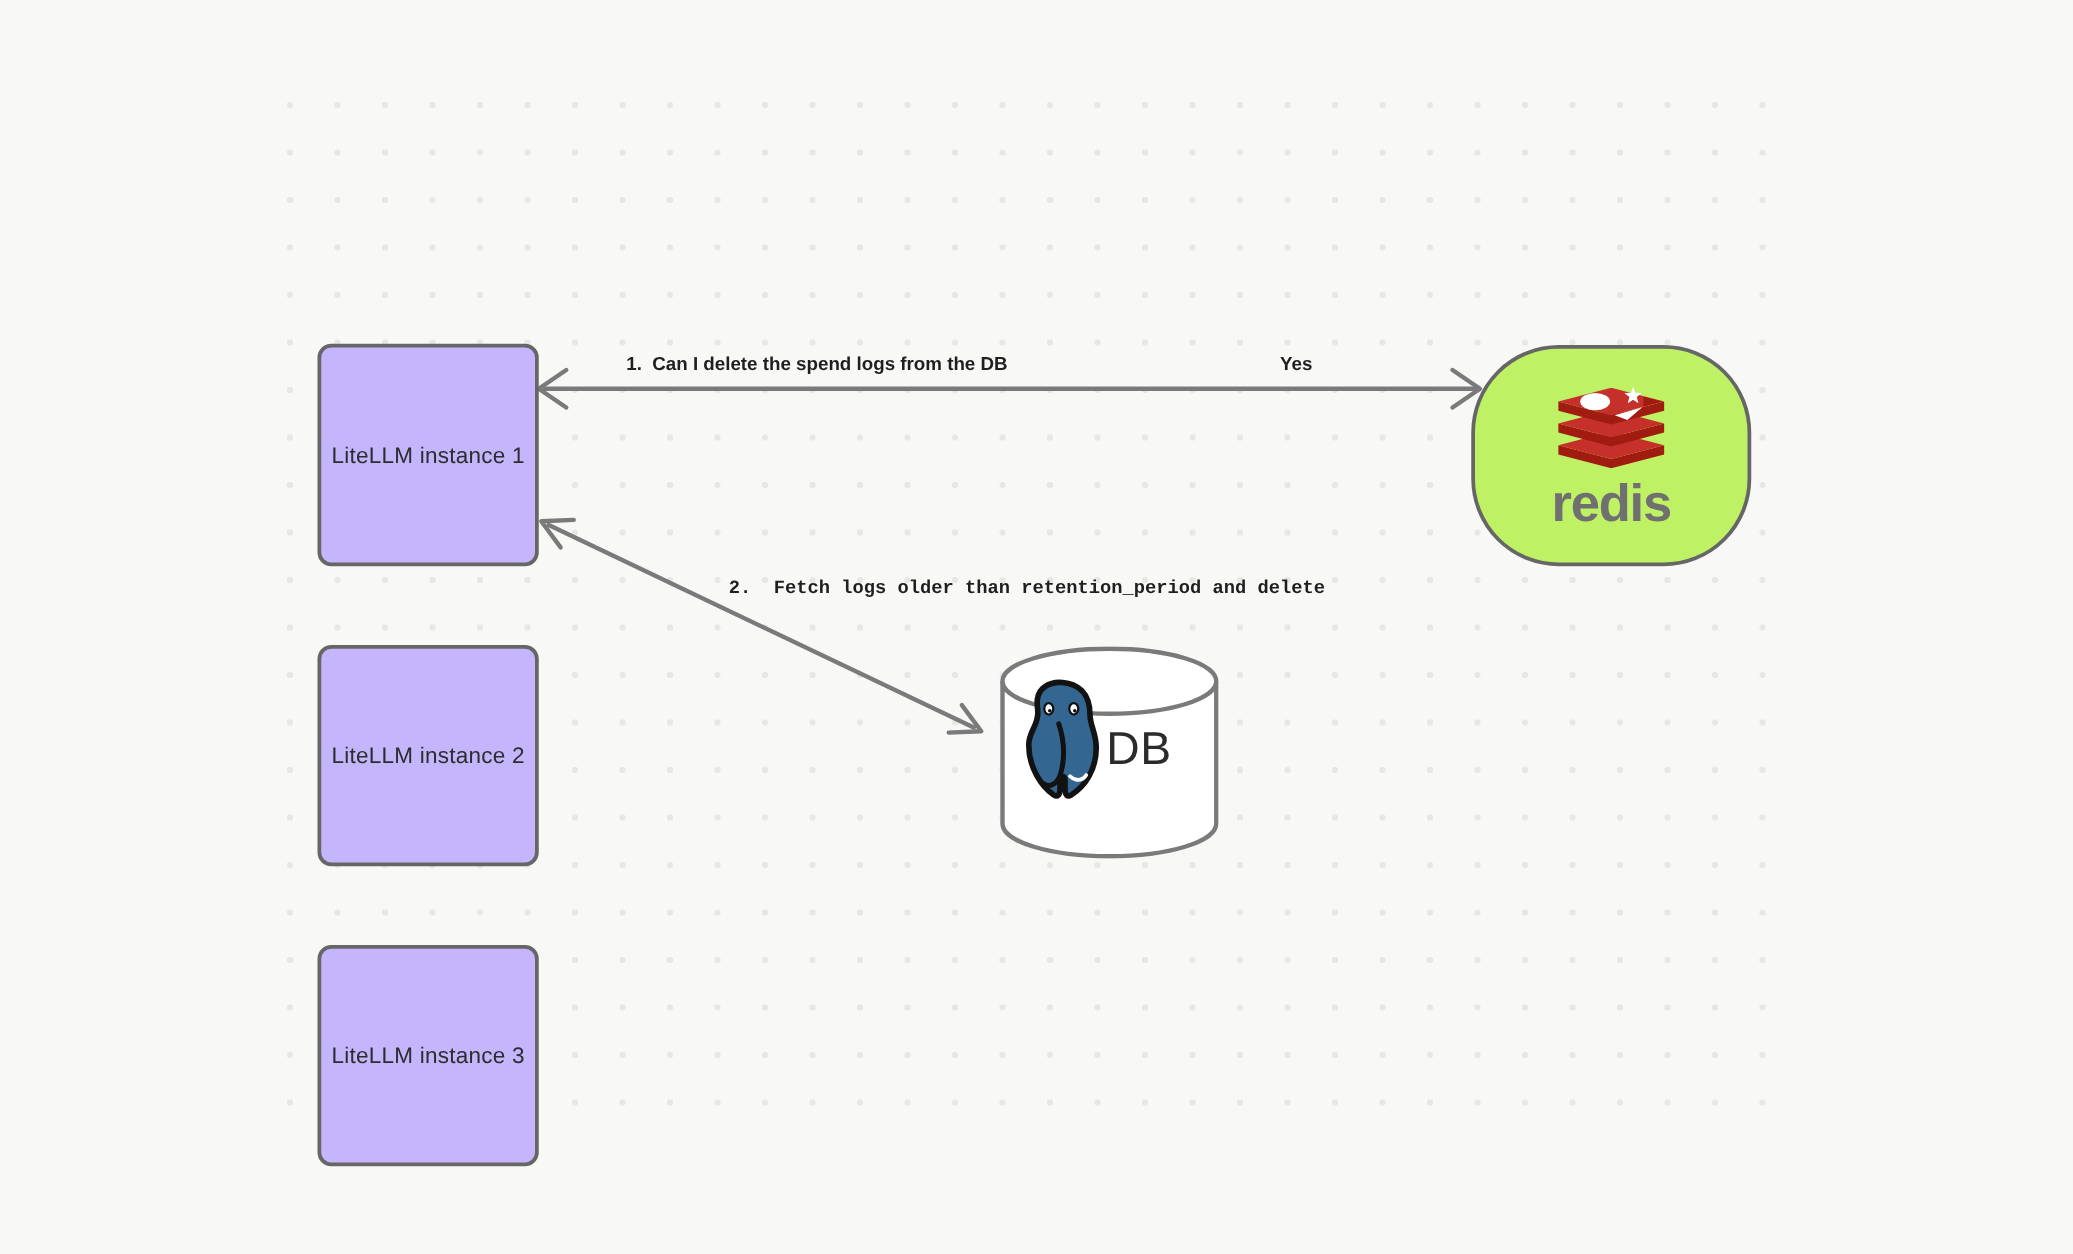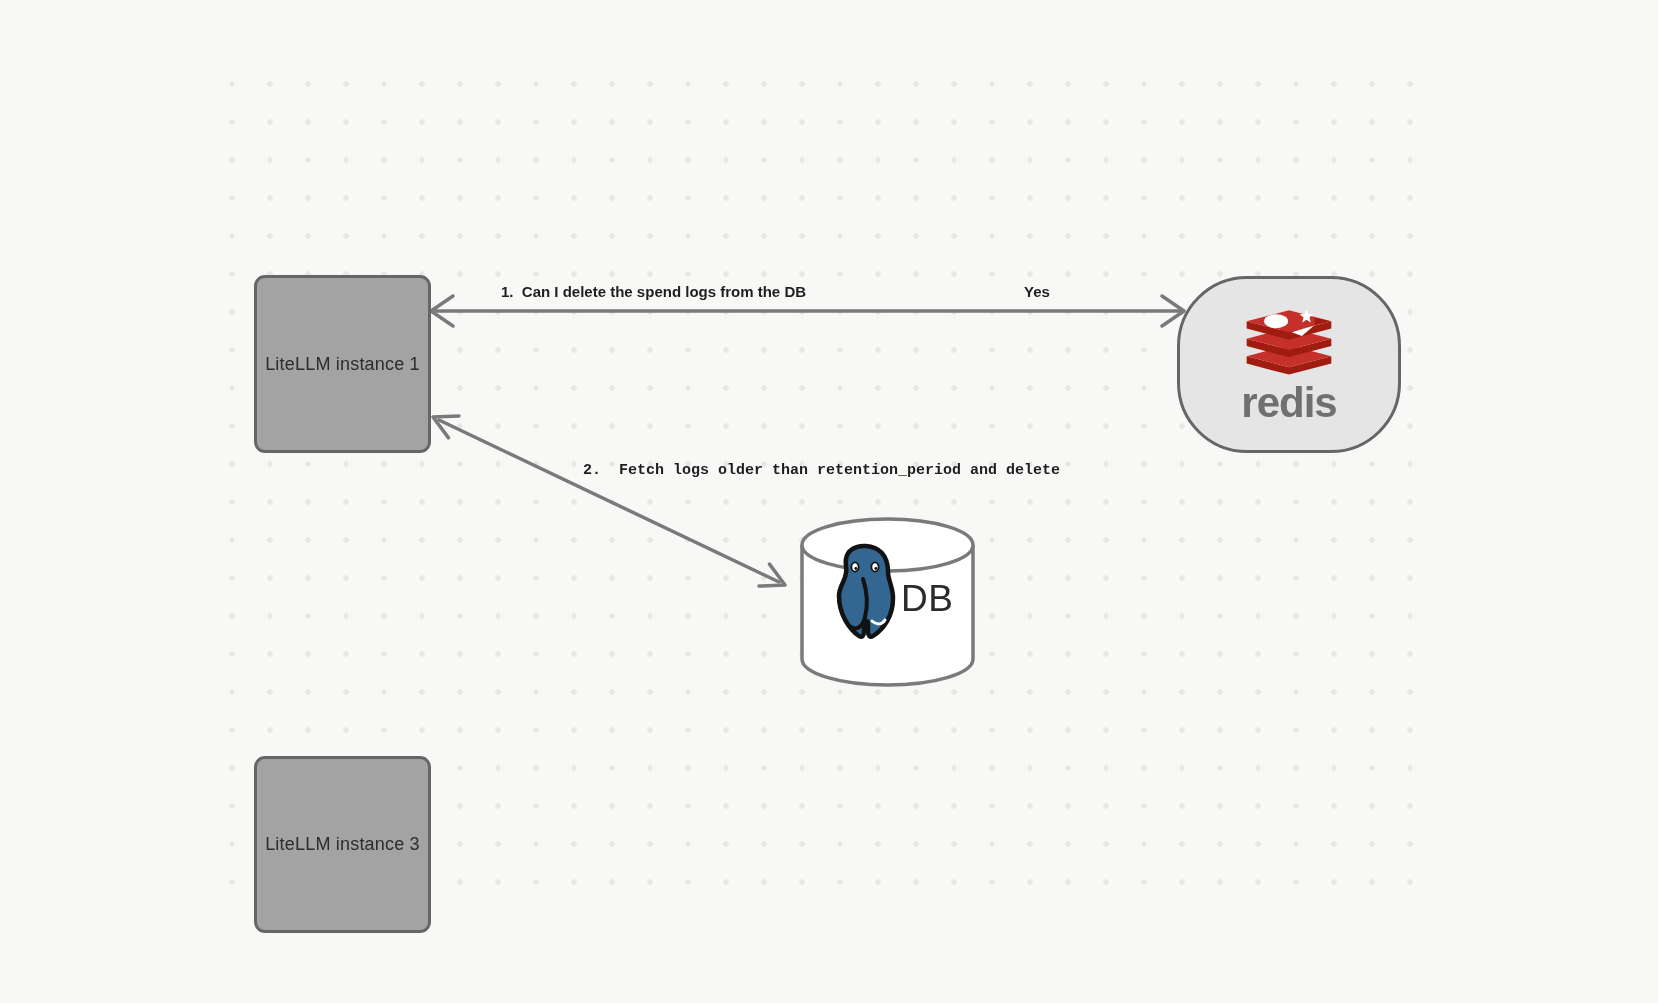--- a/index.html
+++ b/index.html
@@ -10,52 +10,52 @@
   }
   .canvas{position:relative;width:1658px;height:1003px;}
   .dot-grid{
     position:absolute;left:213px;top:65px;width:1217px;height:837px;
     background-image:radial-gradient(circle at 19px 19px, #e7e7e6 0 2.6px, rgba(0,0,0,0) 2.8px);
     background-size:38px 38px;
     pointer-events:none;
   }
   .node-box{
     position:absolute;width:177px;height:178px;
-    background:#a3a3a3;border:3.5px solid #666666;border-radius:11px;
+    background:#c4b5fd;border:3.5px solid #666666;border-radius:11px;
     display:flex;align-items:center;justify-content:center;
     box-sizing:border-box;
   }
   .node-box .box-label{
     font-size:18px;color:#2d2d2d;letter-spacing:.2px;white-space:nowrap;
   }
   #box1{left:254px;top:275px;}
   #box2{left:254px;top:516px;height:177px;}
   #box3{left:254px;top:756px;height:177px;}
 
   .redis-node{
     position:absolute;left:1177px;top:276px;width:224px;height:177px;
-    background:#e5e5e5;border:3.5px solid #666666;border-radius:70px;
+    background:#bef264;border:3.5px solid #666666;border-radius:70px;
     box-sizing:border-box;
     display:flex;flex-direction:column;align-items:center;justify-content:center;
     padding-top:4px;
   }
   .redis-word{
     font-size:42px;font-weight:bold;color:#707070;letter-spacing:-1px;
     line-height:1;margin-top:-2px;
   }
   .arrow-label{
     position:absolute;font-weight:bold;font-size:15px;color:#1f1f1f;
     white-space:pre;line-height:1.2;
   }
   #label-arrow1{left:501px;top:283px;}
   #label-arrow1-yes{left:1024px;top:283px;}
   #label-arrow2{left:583px;top:462px;font-family:Liberation Mono, monospace;}
 
   .db-wrap{position:absolute;left:800px;top:517px;width:175px;height:170px;}
-  .db-content{position:absolute;left:16px;top:0;width:100%;height:100%;}
+  .db-content{position:absolute;left:0;top:0;width:100%;height:100%;}
   .pg-icon{position:absolute;left:14px;top:26px;}
   .db-label{
     position:absolute;left:85px;top:61px;
     font-size:37px;color:#2b2b2b;letter-spacing:0.5px;
   }
   svg{display:block;}
   .arrows{position:absolute;left:0;top:0;pointer-events:none;}
 </style>
 </head>
 <body>
@@ -72,20 +72,23 @@
     </g>
     <g stroke="#7a7a7a" stroke-width="3.5" fill="none" stroke-linecap="round" stroke-linejoin="round">
       <line x1="439" y1="420" x2="779" y2="582"></line>
       <polyline points="448.5,437.9 433,417 459,415.9"></polyline>
       <polyline points="769.5,564.1 785,585 759,586.1"></polyline>
     </g>
   </svg>
 
   <div class="node-box" id="box1">
     <span class="box-label">LiteLLM instance 1</span>
+  </div>
+  <div class="node-box" id="box2">
+    <span class="box-label">LiteLLM instance 2</span>
   </div>
   <div class="node-box" id="box3">
     <span class="box-label">LiteLLM instance 3</span>
   </div>
 
   <div class="arrow-label" id="label-arrow1">1.  Can I delete the spend logs from the DB</div>
   <div class="arrow-label" id="label-arrow1-yes">Yes</div>
   <div class="arrow-label" id="label-arrow2">2.  Fetch logs older than retention_period and delete</div>
 
   <div class="redis-node">

